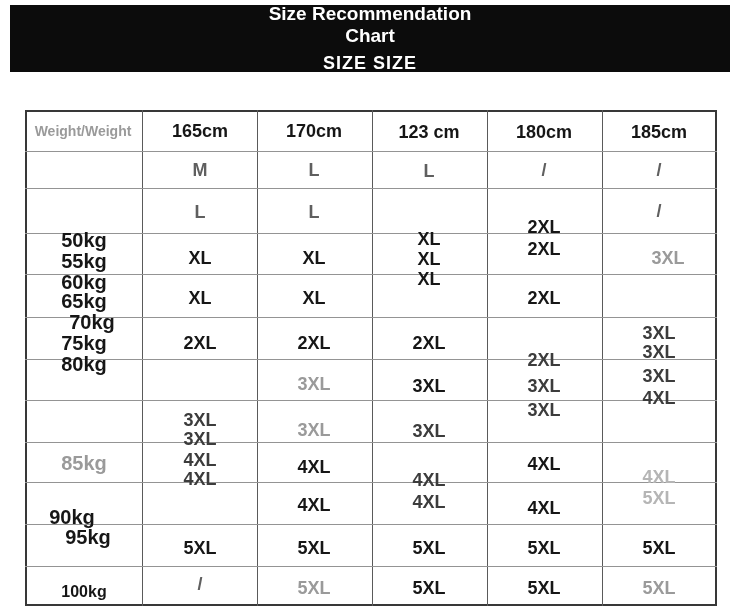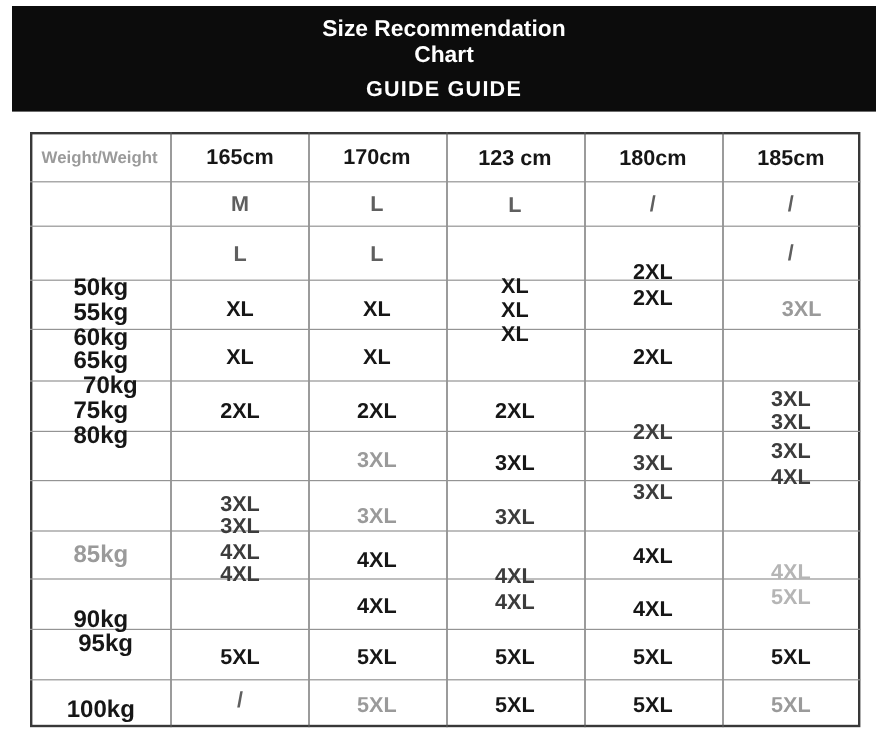--- a/index.html
+++ b/index.html
@@ -2,49 +2,49 @@
 <html><head>
 <meta charset="utf-8">
 <style>
   html,body{margin:0;padding:0;background:#ffffff;}
   .canvas{
     position:relative;width:740px;height:612px;background:#ffffff;overflow:hidden;
     font-family:"Liberation Sans",sans-serif;
   }
   
   .banner{
-    position:absolute;left:10px;top:5px;width:720px;height:88px;background:#0c0c0c;
+    position:absolute;left:10px;top:5px;width:720px;height:67px;background:#0c0c0c;
     display:flex;flex-direction:column;align-items:center;justify-content:center;
   }
   .banner .t1,.banner .t2{color:#ffffff;font-weight:bold;font-size:19px;line-height:22px;}
   .banner .t3{color:#ffffff;font-weight:bold;font-size:18px;line-height:22px;margin-top:5px;letter-spacing:1px;}
   
   .table-box{
     position:absolute;left:25px;top:110px;width:692px;height:496px;
     border:2px solid #383838;box-sizing:border-box;background:#ffffff;
   }
   .vline{position:absolute;top:110px;height:496px;width:1px;background:#5a5a5a;}
   .hline{position:absolute;left:25px;width:692px;height:1px;background:#949494;}
   
   .tx{
     position:absolute;transform:translate(-50%,-50%);font-weight:bold;white-space:nowrap;
     font-size:18px;color:#161616;
   }
-  .s14{font-size:14px;} .s16{font-size:20px;} .s17{font-size:18px;} .s20{font-size:20px;}
+  .s14{font-size:14px;} .s16{font-size:16px;} .s17{font-size:18px;} .s20{font-size:20px;}
   .c1{color:#161616;} .c2{color:#3c3c3c;} .c3{color:#5f5f5f;} .c4{color:#9a9a9a;} .c5{color:#b5b5b5;}
 </style>
 </head>
 <body>
 
 <div class="canvas">
 
   <div class="banner">
     <div class="t1">Size Recommendation</div>
     <div class="t2">Chart</div>
-    <div class="t3">GUIDE GUIDE</div>
+    <div class="t3">SIZE SIZE</div>
   </div>
 
   <div class="table-box"></div>
 
   <div class="vline" style="left:142px"></div>
   <div class="vline" style="left:257px"></div>
   <div class="vline" style="left:372px"></div>
   <div class="vline" style="left:487px"></div>
   <div class="vline" style="left:602px"></div>
 
@@ -68,21 +68,21 @@
   <span class="tx c1 s17" style="left:659px;top:132px">185cm</span>
 
   <span class="tx c1 s20" style="left:84px;top:240px">50kg</span>
   <span class="tx c1 s20" style="left:84px;top:261px">55kg</span>
   <span class="tx c1 s20" style="left:84px;top:282px">60kg</span>
   <span class="tx c1 s20" style="left:84px;top:301px">65kg</span>
   <span class="tx c1 s20" style="left:92px;top:322px">70kg</span>
   <span class="tx c1 s20" style="left:84px;top:343px">75kg</span>
   <span class="tx c1 s20" style="left:84px;top:364px">80kg</span>
   <span class="tx c4 s20" style="left:84px;top:463px">85kg</span>
-  <span class="tx c1 s20" style="left:84px;top:517px">90kg</span>
+  <span class="tx c1 s20" style="left:72px;top:517px">90kg</span>
   <span class="tx c1 s20" style="left:88px;top:537px">95kg</span>
   <span class="tx c1 s16" style="left:84px;top:592px">100kg</span>
 
   <span class="tx c3 s17" style="left:200px;top:170px">M</span>
   <span class="tx c3 s17" style="left:200px;top:212px">L</span>
   <span class="tx c1" style="left:200px;top:258px">XL</span>
   <span class="tx c1" style="left:200px;top:298px">XL</span>
   <span class="tx c1" style="left:200px;top:343px">2XL</span>
   <span class="tx c2" style="left:200px;top:420px">3XL</span>
   <span class="tx c2" style="left:200px;top:439px">3XL</span>

